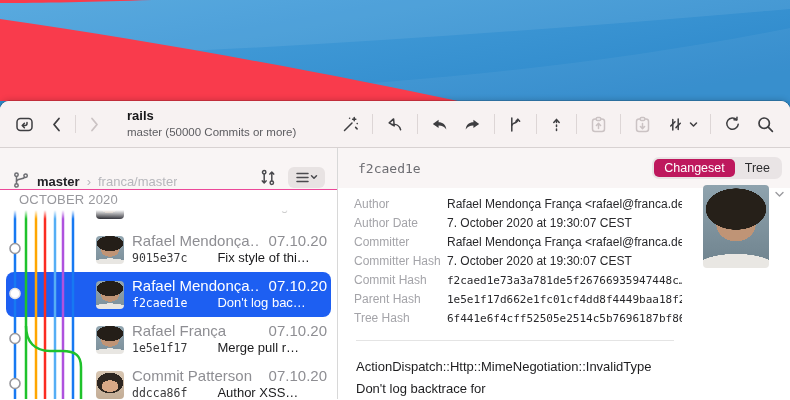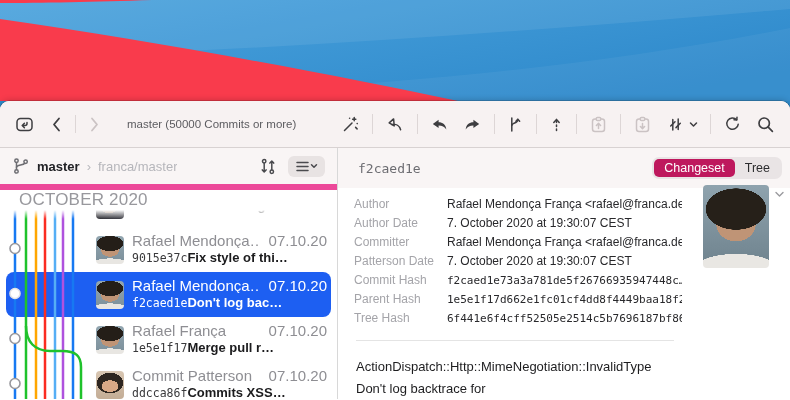--- a/index.html
+++ b/index.html
@@ -31,30 +31,30 @@
   .subtitle{font-size:11.5px;color:#5c5c60;margin-top:1px;}
   .tb-right{margin-left:auto;display:flex;align-items:center;gap:10px;}
   .tb-sep{width:1px;height:20px;background:#ddd6d6;}
   .icon-stroke{stroke:#3e3e41;fill:none;stroke-width:1.5;stroke-linecap:round;stroke-linejoin:round;}
   .icon-fill{fill:#3e3e41;}
   .icon-dim{stroke:#cbc3c4;}
   
   .content{display:flex;height:251px;}
   .sidebar{width:338px;box-sizing:border-box;border-right:1px solid #d8d8d8;display:flex;flex-direction:column;background:#fff;}
   .branch-bar{
-    height:42px;flex:0 0 42px;display:flex;align-items:center;gap:7px;
-    padding:0 12px;background:#f9f5f5;border-bottom:6px solid #ec4899;box-sizing:border-box;font-size:13px;
+    height:42px;flex:0 0 42px;display:flex;align-items:flex-end;gap:7px;
+    padding:0 12px;background:#f9f5f5;border-bottom:1px solid #ec4899;box-sizing:border-box;font-size:13px;
   }
   .branch-name{color:#222226;font-weight:600;}
   .crumb-sep{color:#b9b9be;font-size:13px;}
   .upstream{color:#b6b6bb;white-space:nowrap;overflow:hidden;text-overflow:ellipsis;min-width:0;}
   .bb-right{margin-left:auto;display:flex;align-items:center;gap:9px;}
   .list-pill{background:#e8e3e3;border:none;border-radius:6px;padding:4px 7px;display:flex;align-items:center;}
   .section-header{
-    height:20px;line-height:20px;font-size:17px;color:#98989d;
+    height:20px;line-height:20px;font-size:13px;color:#98989d;
     padding-left:19px;background:#fff;position:relative;z-index:5;letter-spacing:.2px;
   }
   .rows{position:relative;flex:1;overflow:hidden;}
   .graph-svg{position:absolute;left:0;top:0;z-index:3;pointer-events:none;}
   .top-fade{position:absolute;top:0;left:0;right:0;height:9px;z-index:4;
     background:linear-gradient(#fff,rgba(255,255,255,0));pointer-events:none;}
   .commit-row{
     height:45px;display:flex;align-items:center;box-sizing:border-box;
     padding-left:96px;padding-right:10px;position:relative;z-index:1;
   }
@@ -75,21 +75,21 @@
   .av-aaron{background:
     radial-gradient(ellipse 30% 21% at 50% 54%, #d9a987 0 99%, transparent 100%),
     radial-gradient(ellipse 47% 37% at 50% 43%, #2e2620 0 99%, transparent 100%),
     linear-gradient(180deg,#d8c6b2,#c3ad96);}
   .row-text{flex:1;min-width:0;}
   .line1{display:flex;align-items:baseline;font-size:15px;color:#8e8e93;line-height:15px;}
   .commit-author{flex:1;white-space:nowrap;overflow:hidden;min-width:0;}
   .commit-date{margin-left:8px;flex:0 0 auto;}
   .line2{display:flex;align-items:baseline;margin-top:2px;line-height:16px;}
   .commit-hash{font-family:"DejaVu Sans Mono",monospace;font-size:11.5px;color:#3a3a3c;}
-  .commit-msg{font-size:13px;font-weight:700;color:#1b1b1d;white-space:nowrap;overflow:hidden;min-width:0;}
+  .commit-msg{font-size:13px;font-weight:400;color:#1b1b1d;white-space:nowrap;overflow:hidden;min-width:0;margin-left:30px;}
   .selected .line1,.selected .commit-hash,.selected .commit-msg{color:#fff;}
   
   .details{flex:1;min-width:0;background:#fff;display:flex;flex-direction:column;position:relative;}
   .details-header{height:40px;flex:0 0 40px;display:flex;align-items:center;padding:0 8px 0 20px;background:#f9f5f5;}
   .commit-id{font-family:"DejaVu Sans Mono",monospace;font-size:13px;color:#6d6d72;}
   .segmented{margin-left:auto;background:#e9e4e5;border-radius:7px;padding:2px;display:flex;font-size:12.5px;}
   .segment{border:none;background:none;padding:2px 10px;border-radius:5px;color:#2c2c2e;font-size:12.5px;font-family:inherit;}
   .segment.active{background:#be185d;color:#fff;}
   .details-body{padding:9px 108px 0 16px;flex:1;min-width:0;}
   .fields{display:grid;grid-template-columns:84px 1fr;column-gap:9px;row-gap:4px;font-size:12px;line-height:15px;}
@@ -143,20 +143,21 @@
           </svg>
       </button>
       <div class="nav-sep"></div>
       <button class="tb-btn">
         <svg width="17" height="19" viewBox="0 0 17 19" class="icon-stroke icon-dim" style="stroke-width:1.8">
             <path d="M6 3.5 L11 9.5 L6 15.5"></path>
           </svg>
       </button>
     </div>
     <div class="title-block">
+      <div class="title">rails</div>
       <div class="subtitle">master (50000 Commits or more)</div>
     </div>
 
     <div class="tb-right">
       <button class="tb-btn">
         <svg width="19" height="19" viewBox="0 0 19 19" class="icon-stroke">
           <path d="M3.5 15.5 L11 8"></path>
             <path d="M13.2 2.6 v3.2 M11.6 4.2 h3.2"></path>
           <circle cx="16.2" cy="8.6" r="0.8" fill="#3e3e41" stroke="none"></circle>
           <circle cx="8.6" cy="3.2" r="0.8" fill="#3e3e41" stroke="none"></circle>
@@ -347,21 +348,21 @@
 
         <div class="commit-row">
           <div class="avatar av-aaron"></div>
           <div class="row-text">
             <div class="line1">
               <span class="commit-author">Commit Patterson</span>
               <span class="commit-date">07.10.20</span>
             </div>
             <div class="line2">
               <span class="commit-hash">ddcca86f</span>
-              <span class="commit-msg">Commits XSS…</span>
+              <span class="commit-msg">Author XSS…</span>
             </div>
           </div>
         </div>
       </div>
     </aside>
 
     <section class="details">
       <div class="details-header">
         <span class="commit-id">f2caed1e</span>
         <div class="segmented">
@@ -371,21 +372,21 @@
       </div>
 
       <div class="details-body">
         <div class="fields">
           <span class="flabel">Author</span>
           <span class="fvalue">Rafael Mendonça França &lt;rafael@franca.de…</span>
           <span class="flabel">Author Date</span>
           <span class="fvalue">7. October 2020 at 19:30:07 CEST</span>
           <span class="flabel">Committer</span>
           <span class="fvalue">Rafael Mendonça França &lt;rafael@franca.de…</span>
-          <span class="flabel">Patterson Date</span>
+          <span class="flabel">Committer Hash</span>
           <span class="fvalue">7. October 2020 at 19:30:07 CEST</span>
           <span class="flabel">Commit Hash</span>
           <span class="fvalue mono">f2caed1e73a3a781de5f26766935947448c…</span>
           <span class="flabel">Parent Hash</span>
           <span class="fvalue mono">1e5e1f17d662e1fc01cf4dd8f4449baa18f27d…</span>
           <span class="flabel">Tree Hash</span>
           <span class="fvalue mono">6f441e6f4cff52505e2514c5b7696187bf86…</span>
         </div>
         <hr class="hdivider">
         <div class="message">

